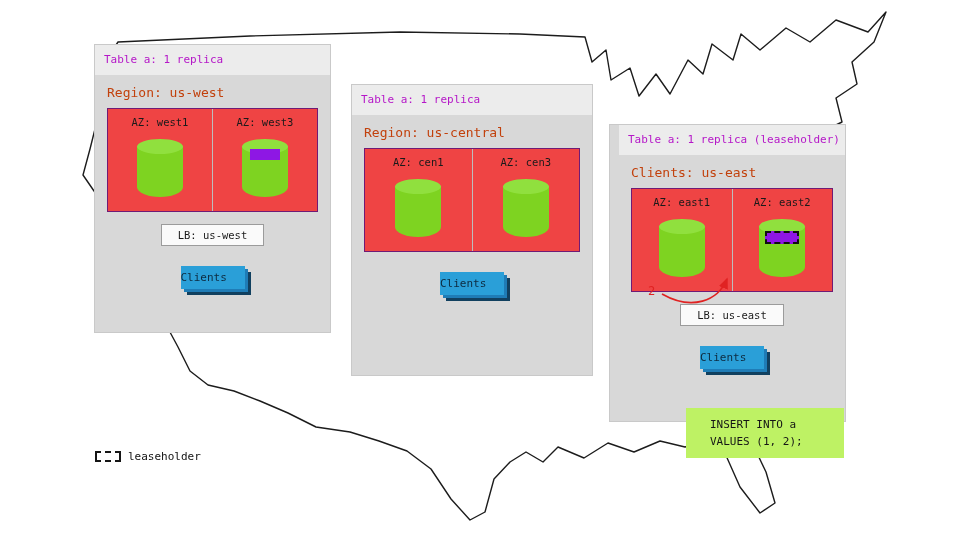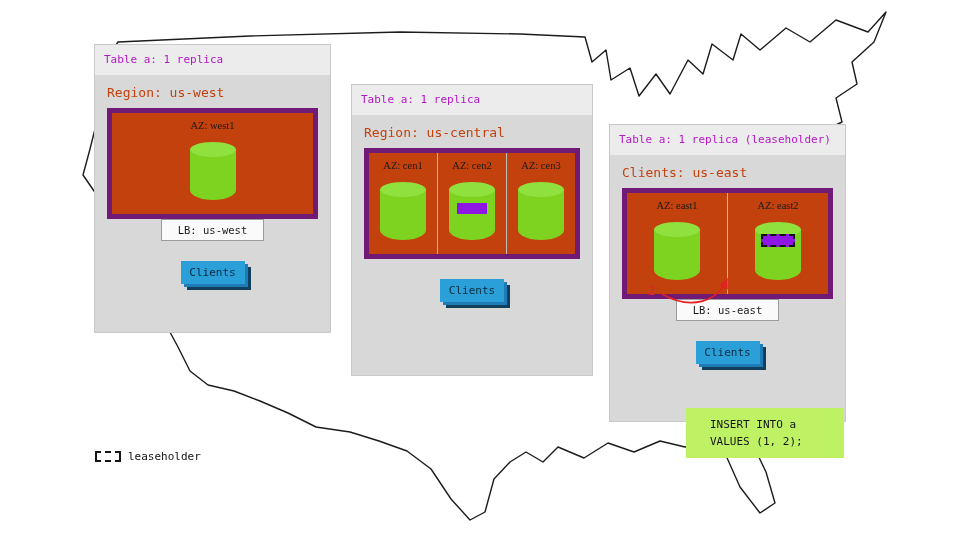--- a/index.html
+++ b/index.html
@@ -15,42 +15,42 @@
   .overlay-layer { z-index:6; }
   .us-path { stroke:#1c1c1c; stroke-width:1.4; fill:none; stroke-linejoin:round; }
 
   .panel { position:absolute; background:#d8d8d8; z-index:2; box-shadow:0 0 0 1px #c9c9c9; }
   .panel-header {
     height:30px; line-height:30px; background:#ececec;
     color:var(--magenta,#b517c8); font-size:11px; padding:0 9px; white-space:nowrap; overflow:hidden;
   }
   .region-title { font-size:13px; color:#c2410c; padding:10px 12px 8px; }
 
-  .az-row { display:flex; margin:0 12px; background:#c2410c; border:5px solid #701a75;font-family:Liberation Serif, serif; }
+  .az-row { display:flex; margin:0 12px; background:#ef4444; border:1px solid #701a75; }
   .az { flex:1; text-align:center; padding:7px 0 14px; border-right:1px solid #bdbdbd; }
   .az:last-child { border-right:none; }
   .az-label { font-size:10.5px; color:#1a1a1a; white-space:nowrap; }
 
   .cyl { position:relative; width:46px; height:58px; margin:11px auto 0; }
   .cyl-top { position:absolute; top:0; left:0; width:46px; height:15px; border-radius:50%; background:#90e03e; z-index:2; }
   .cyl-body { position:absolute; top:8px; left:0; width:46px; height:50px; background:var(--green,#7ed321); border-radius:0 0 23px 23px / 0 0 10px 10px; }
 
   .chip { position:absolute; z-index:3; background:var(--purple,#8e17e4); }
   .chip-plain { width:30px; height:11px; left:8px; }
   .chip-west { top:10px; }
   .chip-cen  { top:21px; }
   .chip-lease { top:12px; left:6px; width:34px; height:13px; border:2px dashed #101010; }
 
   .lb-box {
-    position:relative; width:max-content; margin:0 auto; z-index:3;
+    position:relative; width:max-content; margin:12px auto; z-index:3;
     background:#fafafa; border:1px solid #9b9b9b; font-size:10.5px; color:#1a1a1a; padding:4px 16px;
   }
   .clients {
     position:relative; z-index:3; width:64px; margin:20px auto 0;
-    background:var(--blue,#2a9fd8); color:#0d2b40; font-size:11px; text-align:center; padding:5px 0;
+    background:var(--blue,#2a9fd8); color:#0d2b40; font-size:11px; text-align:left; padding:5px 0;
     box-shadow:3px 3px 0 0 #1f7cb6, 6px 6px 0 0 #11405f;
   }
 
   .insert-box {
     position:absolute; left:686px; top:408px; width:158px; z-index:2;
     background:#bef264; font-size:11px; color:#151515; padding:8px 24px; line-height:1.55;
   }
   .legend { position:absolute; left:95px; top:450px; display:flex; align-items:center; z-index:2;text-align:center; }
   .legend-swatch { width:26px; height:11px; border:2px dashed #151515; background:#ffffff; margin-right:7px; }
   .legend-label { font-size:11px; color:#111111; }
@@ -80,56 +80,56 @@
     <div class="panel-header">Table a: 1 replica</div>
     <div class="region-title">Region: us-west</div>
     <div class="az-row">
       <div class="az">
         <div class="az-label">AZ: west1</div>
         <div class="cyl">
             <div class="cyl-top"></div>
             <div class="cyl-body"></div>
           </div>
       </div>
+      <div class="az">
+        <div class="az-label">AZ: west3</div>
+        <div class="cyl">
+            <div class="cyl-top"></div>
+            <div class="cyl-body"></div>
+            <div class="chip chip-plain chip-west"></div>
+          </div>
+      </div>
     </div>
     <div class="lb-box">LB: us-west</div>
     <div class="clients">Clients</div>
   </div>
 
   <div class="panel" style="left:352px; top:85px; width:240px; height:290px;">
     <div class="panel-header">Table a: 1 replica</div>
     <div class="region-title">Region: us-central</div>
     <div class="az-row">
       <div class="az">
         <div class="az-label">AZ: cen1</div>
         <div class="cyl">
             <div class="cyl-top"></div>
             <div class="cyl-body"></div>
           </div>
       </div>
       <div class="az">
-        <div class="az-label">AZ: cen2</div>
-        <div class="cyl">
-            <div class="cyl-top"></div>
-            <div class="cyl-body"></div>
-            <div class="chip chip-plain chip-cen"></div>
-          </div>
-      </div>
-      <div class="az">
         <div class="az-label">AZ: cen3</div>
         <div class="cyl">
             <div class="cyl-top"></div>
             <div class="cyl-body"></div>
           </div>
       </div>
     </div>
     <div class="clients">Clients</div>
   </div>
 
-  <div class="panel" style="left:610px; top:125px; width:235px; height:296px;">
+  <div class="panel" style="left:610px; top:125px; width:235px; height:296px;padding-left:9px;">
     <div class="panel-header">Table a: 1 replica (leaseholder)</div>
     <div class="region-title">Clients: us-east</div>
     <div class="az-row">
       <div class="az">
         <div class="az-label">AZ: east1</div>
         <div class="cyl">
             <div class="cyl-top"></div>
             <div class="cyl-body"></div>
           </div>
       </div>

